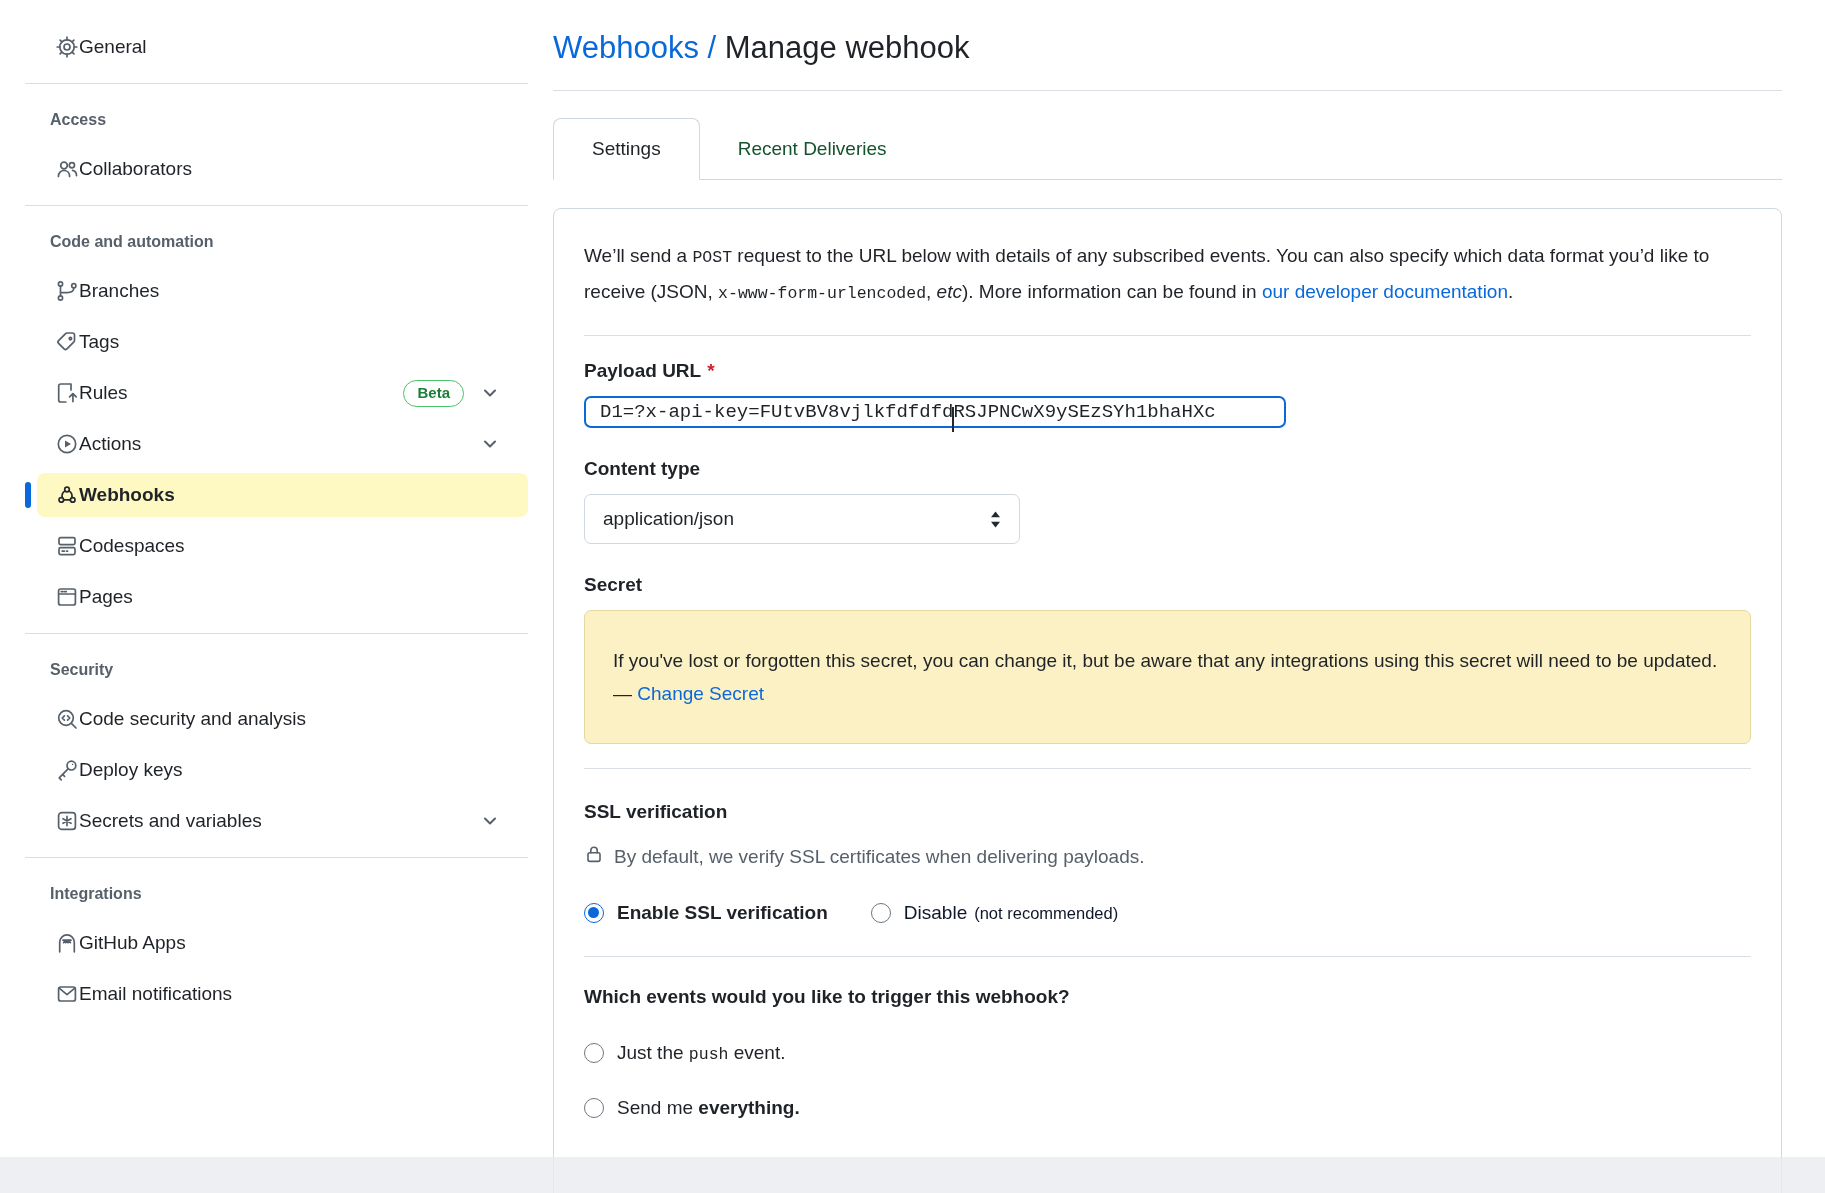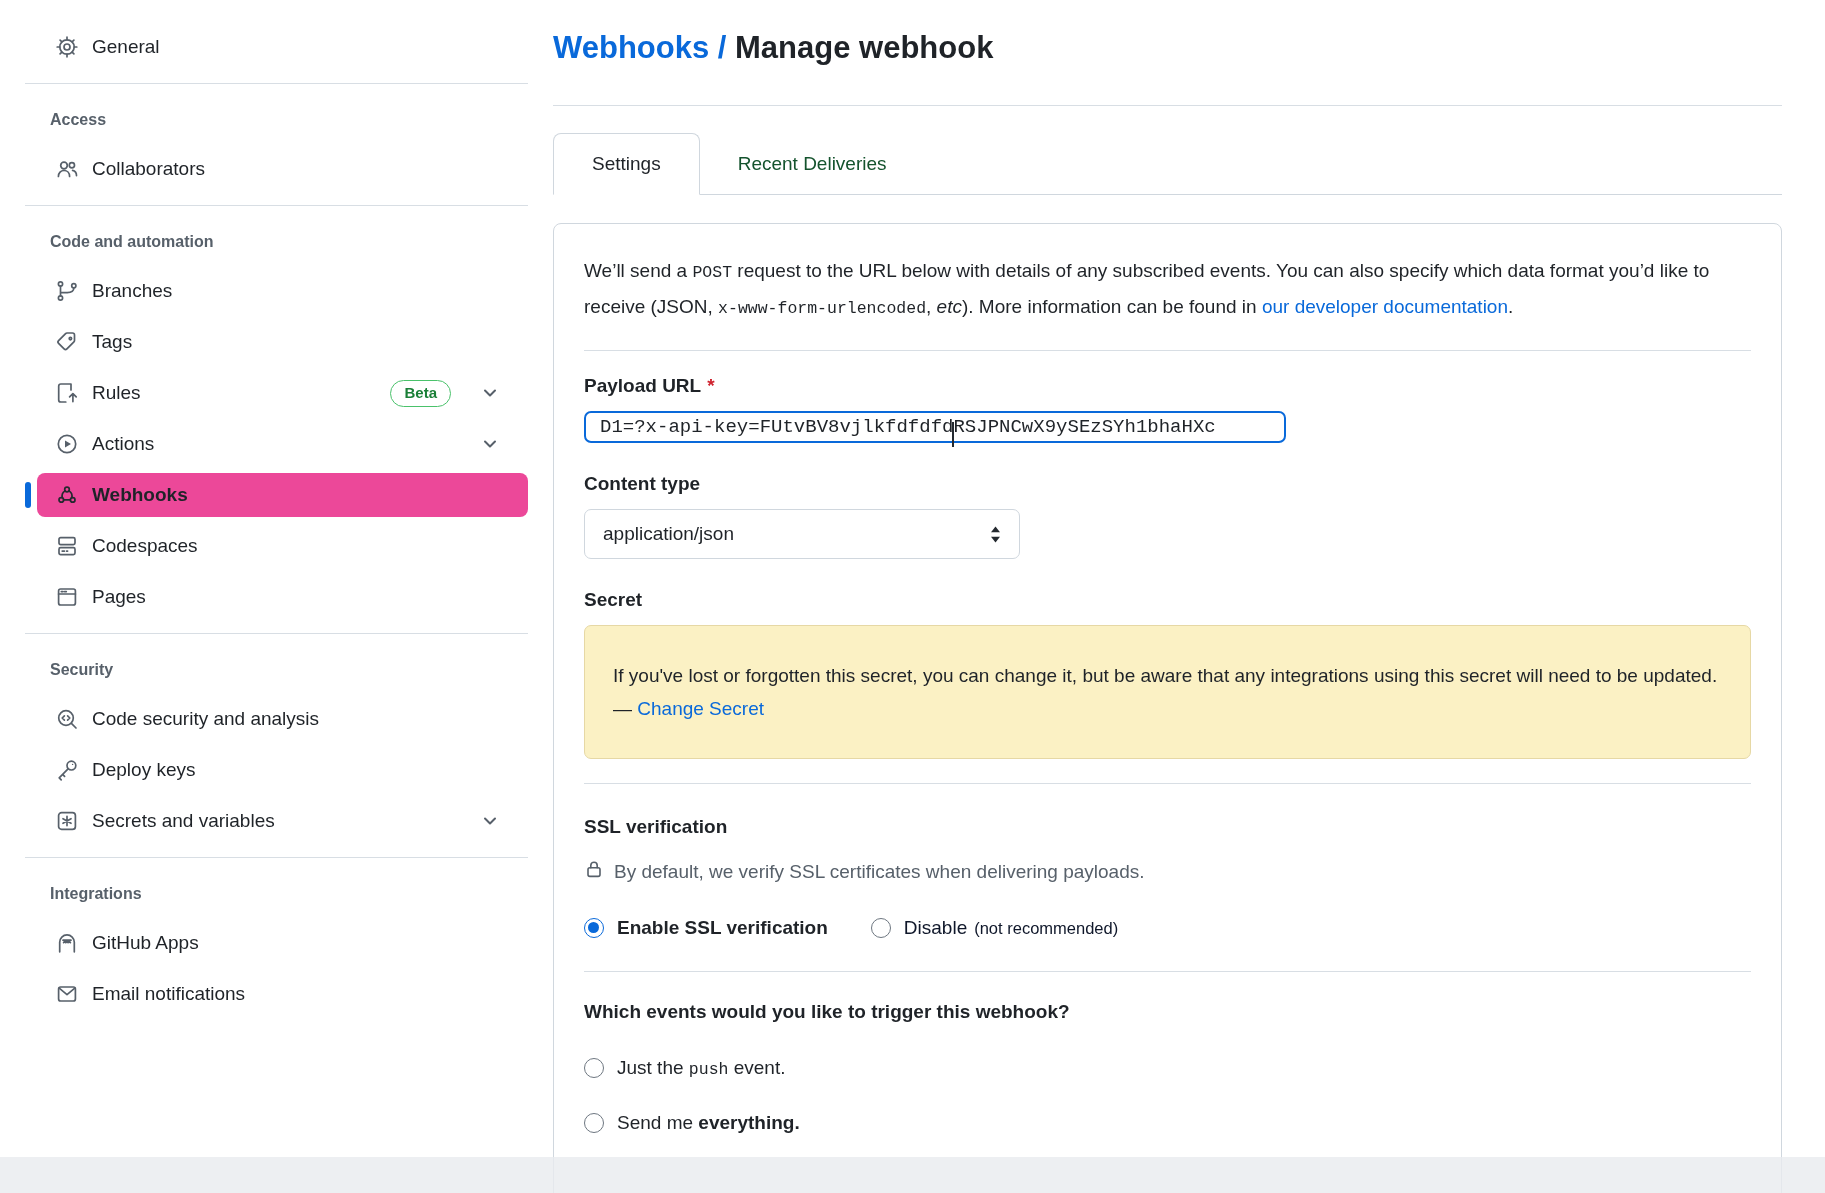--- a/index.html
+++ b/index.html
@@ -6,37 +6,37 @@
   html,body { width:1825px; height:1193px; overflow:hidden; background:#fff;
     font-family:"Liberation Sans","DejaVu Sans",sans-serif; color:#1f2328; }
   .page { position:relative; width:1825px; height:1193px; }
 
   
   .sidebar { position:absolute; left:0; top:0; width:553px; padding:25px 0 0 25px; }
   .side-inner { width:503px; }
   .side-divider { border:none; border-top:1px solid #d8dee4; margin:14px 0 0 0; }
   .side-header { margin:27px 0 18px 25px; font-size:16px; font-weight:700; color:#57606a; }
   .nav-item { position:relative; margin-left:12px; height:44px; margin-bottom:7px;
-    display:flex; align-items:center; padding-left:18px; gap:13px; border-radius:8px;
+    display:flex; align-items:center; padding-left:18px; border-radius:8px;
     font-size:19px; color:#1f2328; cursor:pointer; }
   .nav-item .ico { width:24px; height:24px; flex:0 0 24px; display:flex; align-items:center; }
-  .nav-item.selected { background:#ec4899; font-weight:700; }
+  .nav-item.selected { background:#fef9c3; font-weight:700; }
   .nav-item.selected::before { content:""; position:absolute; left:-12px; top:9px;
     width:6px; height:26px; border-radius:3px; background:#0969da; }
   .beta-badge { margin-left:auto; border:1px solid #4ac26b; color:#1a7f37; font-size:15px;
     font-weight:600; border-radius:999px; padding:2px 13px 3px; line-height:20px; }
   .nav-chevron { margin-left:auto; margin-right:28px; display:flex; }
   .beta-badge + .nav-chevron { margin-left:16px; }
   svg.oct { stroke:#57606a; fill:none; stroke-width:1.7; stroke-linecap:round; stroke-linejoin:round; }
   .selected svg.oct { stroke:#24292f; }
 
   
   .main { position:absolute; left:553px; top:0; width:1229px; }
-  .page-title { margin-top:27px; font-size:31px; font-weight:700; line-height:42px;
-    padding-bottom:36px; border-bottom:1px solid #d8dee4; }
+  .page-title { margin-top:27px; font-size:31px; font-weight:400; line-height:42px;
+    padding-bottom:21px; border-bottom:1px solid #d8dee4; }
   .page-title .crumb { color:#0969da; cursor:pointer; }
   .tabnav { margin-top:27px; display:flex; border-bottom:1px solid #d0d7de; height:62px; }
   .tab { display:flex; align-items:center; padding:0 38px; font-size:19px; cursor:pointer; }
   .tab.active { background:#fff; border:1px solid #d0d7de; border-bottom:1px solid #fff;
     margin-bottom:-1px; border-radius:8px 8px 0 0; color:#1f2328; }
   .tab.inactive { color:#14532d; }
 
   .form-box { margin-top:28px; border:1px solid #d0d7de; border-radius:8px;
     padding:30px 30px 60px; min-height:1150px; background:#fff; }
   .intro { font-size:19px; line-height:34px; max-width:1170px; }

